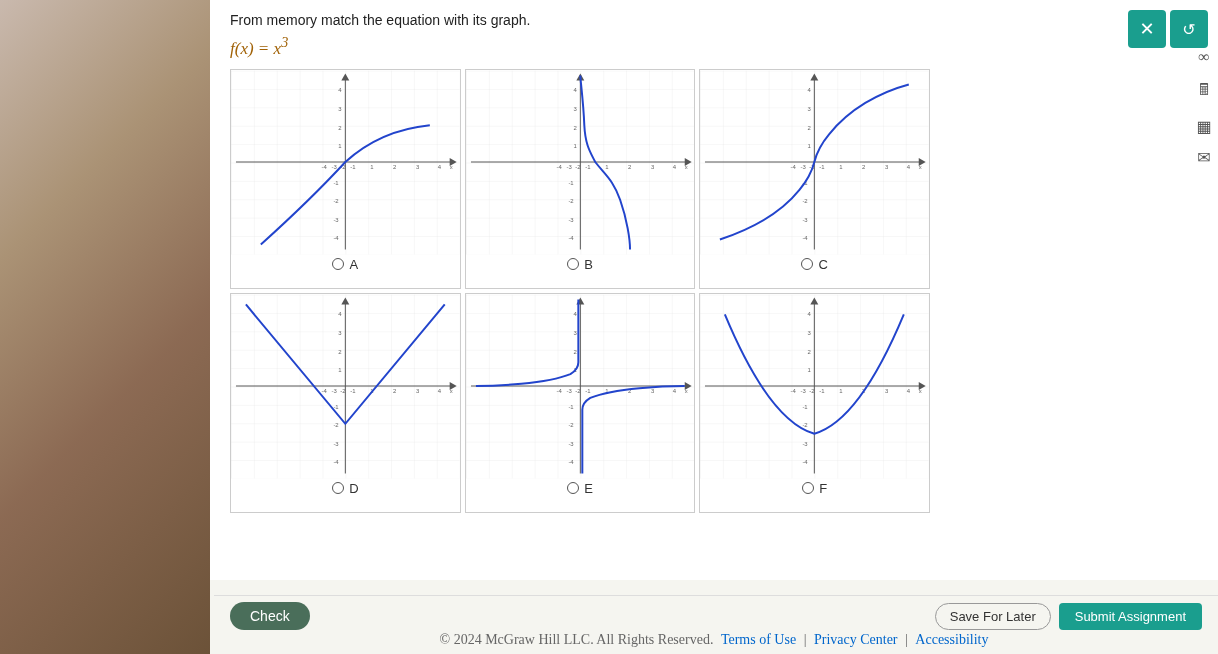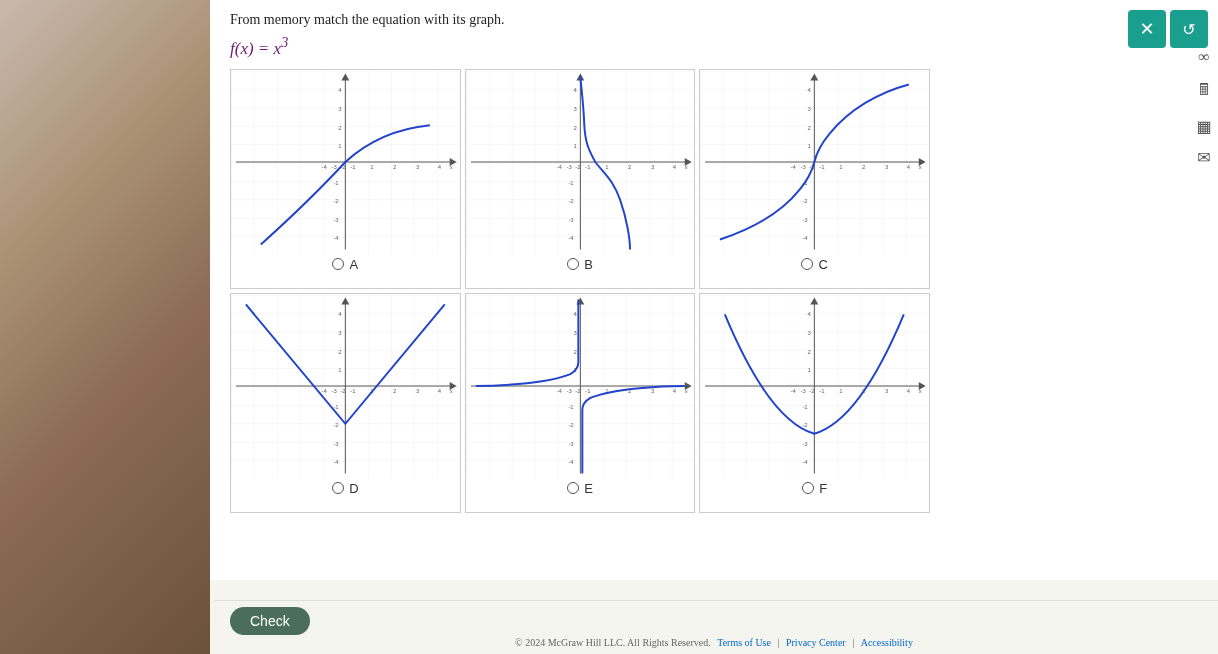--- a/index.html
+++ b/index.html
@@ -34,26 +34,26 @@
       padding: 12px 20px 0 20px;
       background: #fff;
       min-height: 580px;
       position: relative;
     }
 
     .question-text {
       font-size: 14px;
       color: #222;
       margin-bottom: 6px;
-      font-family: Liberation Serif, serif;
+      font-family: Liberation Sans, sans-serif;
     }
 
     .equation {
       font-size: 17px;
-      color: #701a75;
+      color: #a16207;
       font-style: italic;
       margin-bottom: 10px;
       font-family: 'Times New Roman', serif;
     }
 
     .espanol-btn {
       position: absolute;
       top: 8px;
       right: 8px;
       border: 1px solid #999;
@@ -186,21 +186,21 @@
       background: #1a9e8e;
       color: #fff;
       border: none;
       border-radius: 4px;
       padding: 6px 16px;
       font-size: 13px;
       cursor: pointer;
     }
 
     .footer-links {
-      font-size: 10px;
+      font-size: 14px;
       color: #666;
       text-align: center;
       padding: 2px 0;
     }
 
     .footer-links a {
       color: #0066cc;
       text-decoration: none;
       margin: 0 4px;
     }
@@ -474,20 +474,24 @@
       <span class="sidebar-icon">🖩</span>
       <span class="sidebar-icon">▦</span>
       <span class="sidebar-icon">✉</span>
     </div>
 
   </div>
 
   <div style="position:absolute; bottom:0; left:4px; right:0; background:#f5f5f0; border-top:1px solid #ddd; padding: 6px 16px 4px 16px;">
     <div style="display:flex; align-items:center; justify-content:space-between;">
       <button class="check-btn">Check</button>
+      <div class="bottom-right-btns">
+        <button class="save-btn">Save For Later</button>
+        <button class="submit-btn">Submit Assignment</button>
+      </div>
     </div>
     <div class="footer-links">
       <span>© 2024 McGraw Hill LLC. All Rights Reserved.</span>
       <a href="#">Terms of Use</a> |
       <a href="#">Privacy Center</a> |
       <a href="#">Accessibility</a>
     </div>
   </div>
 
 </div>

